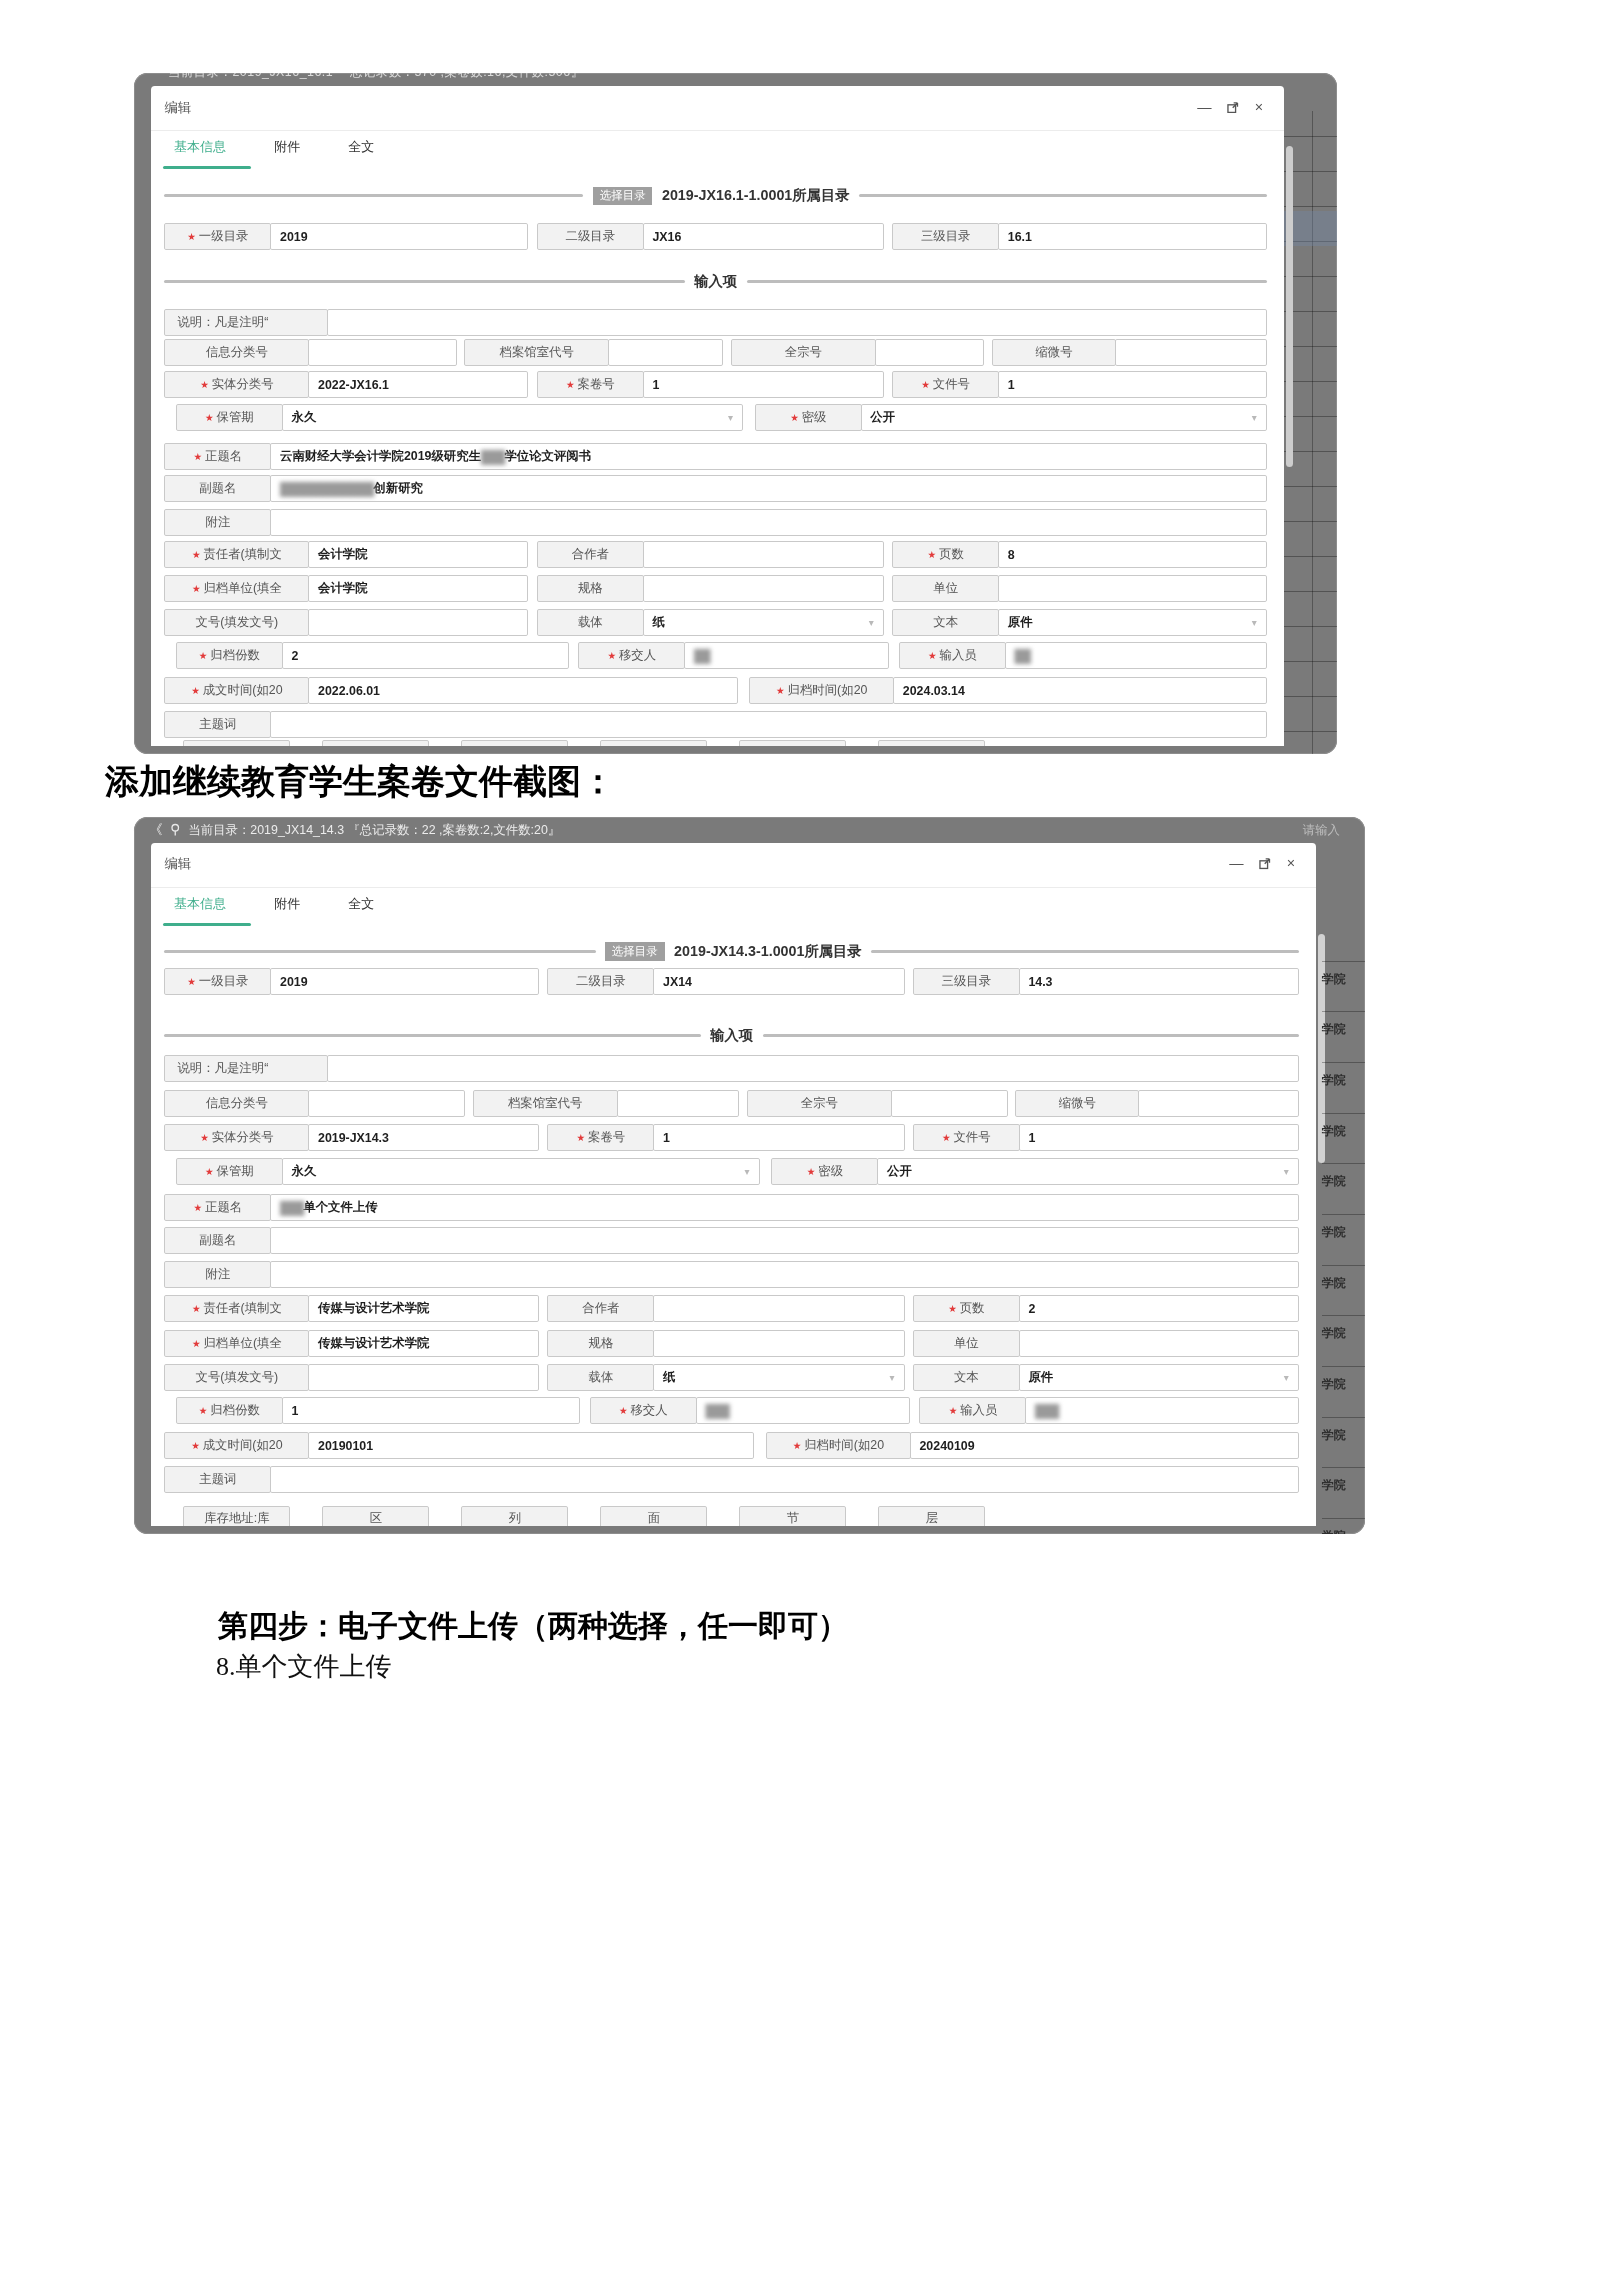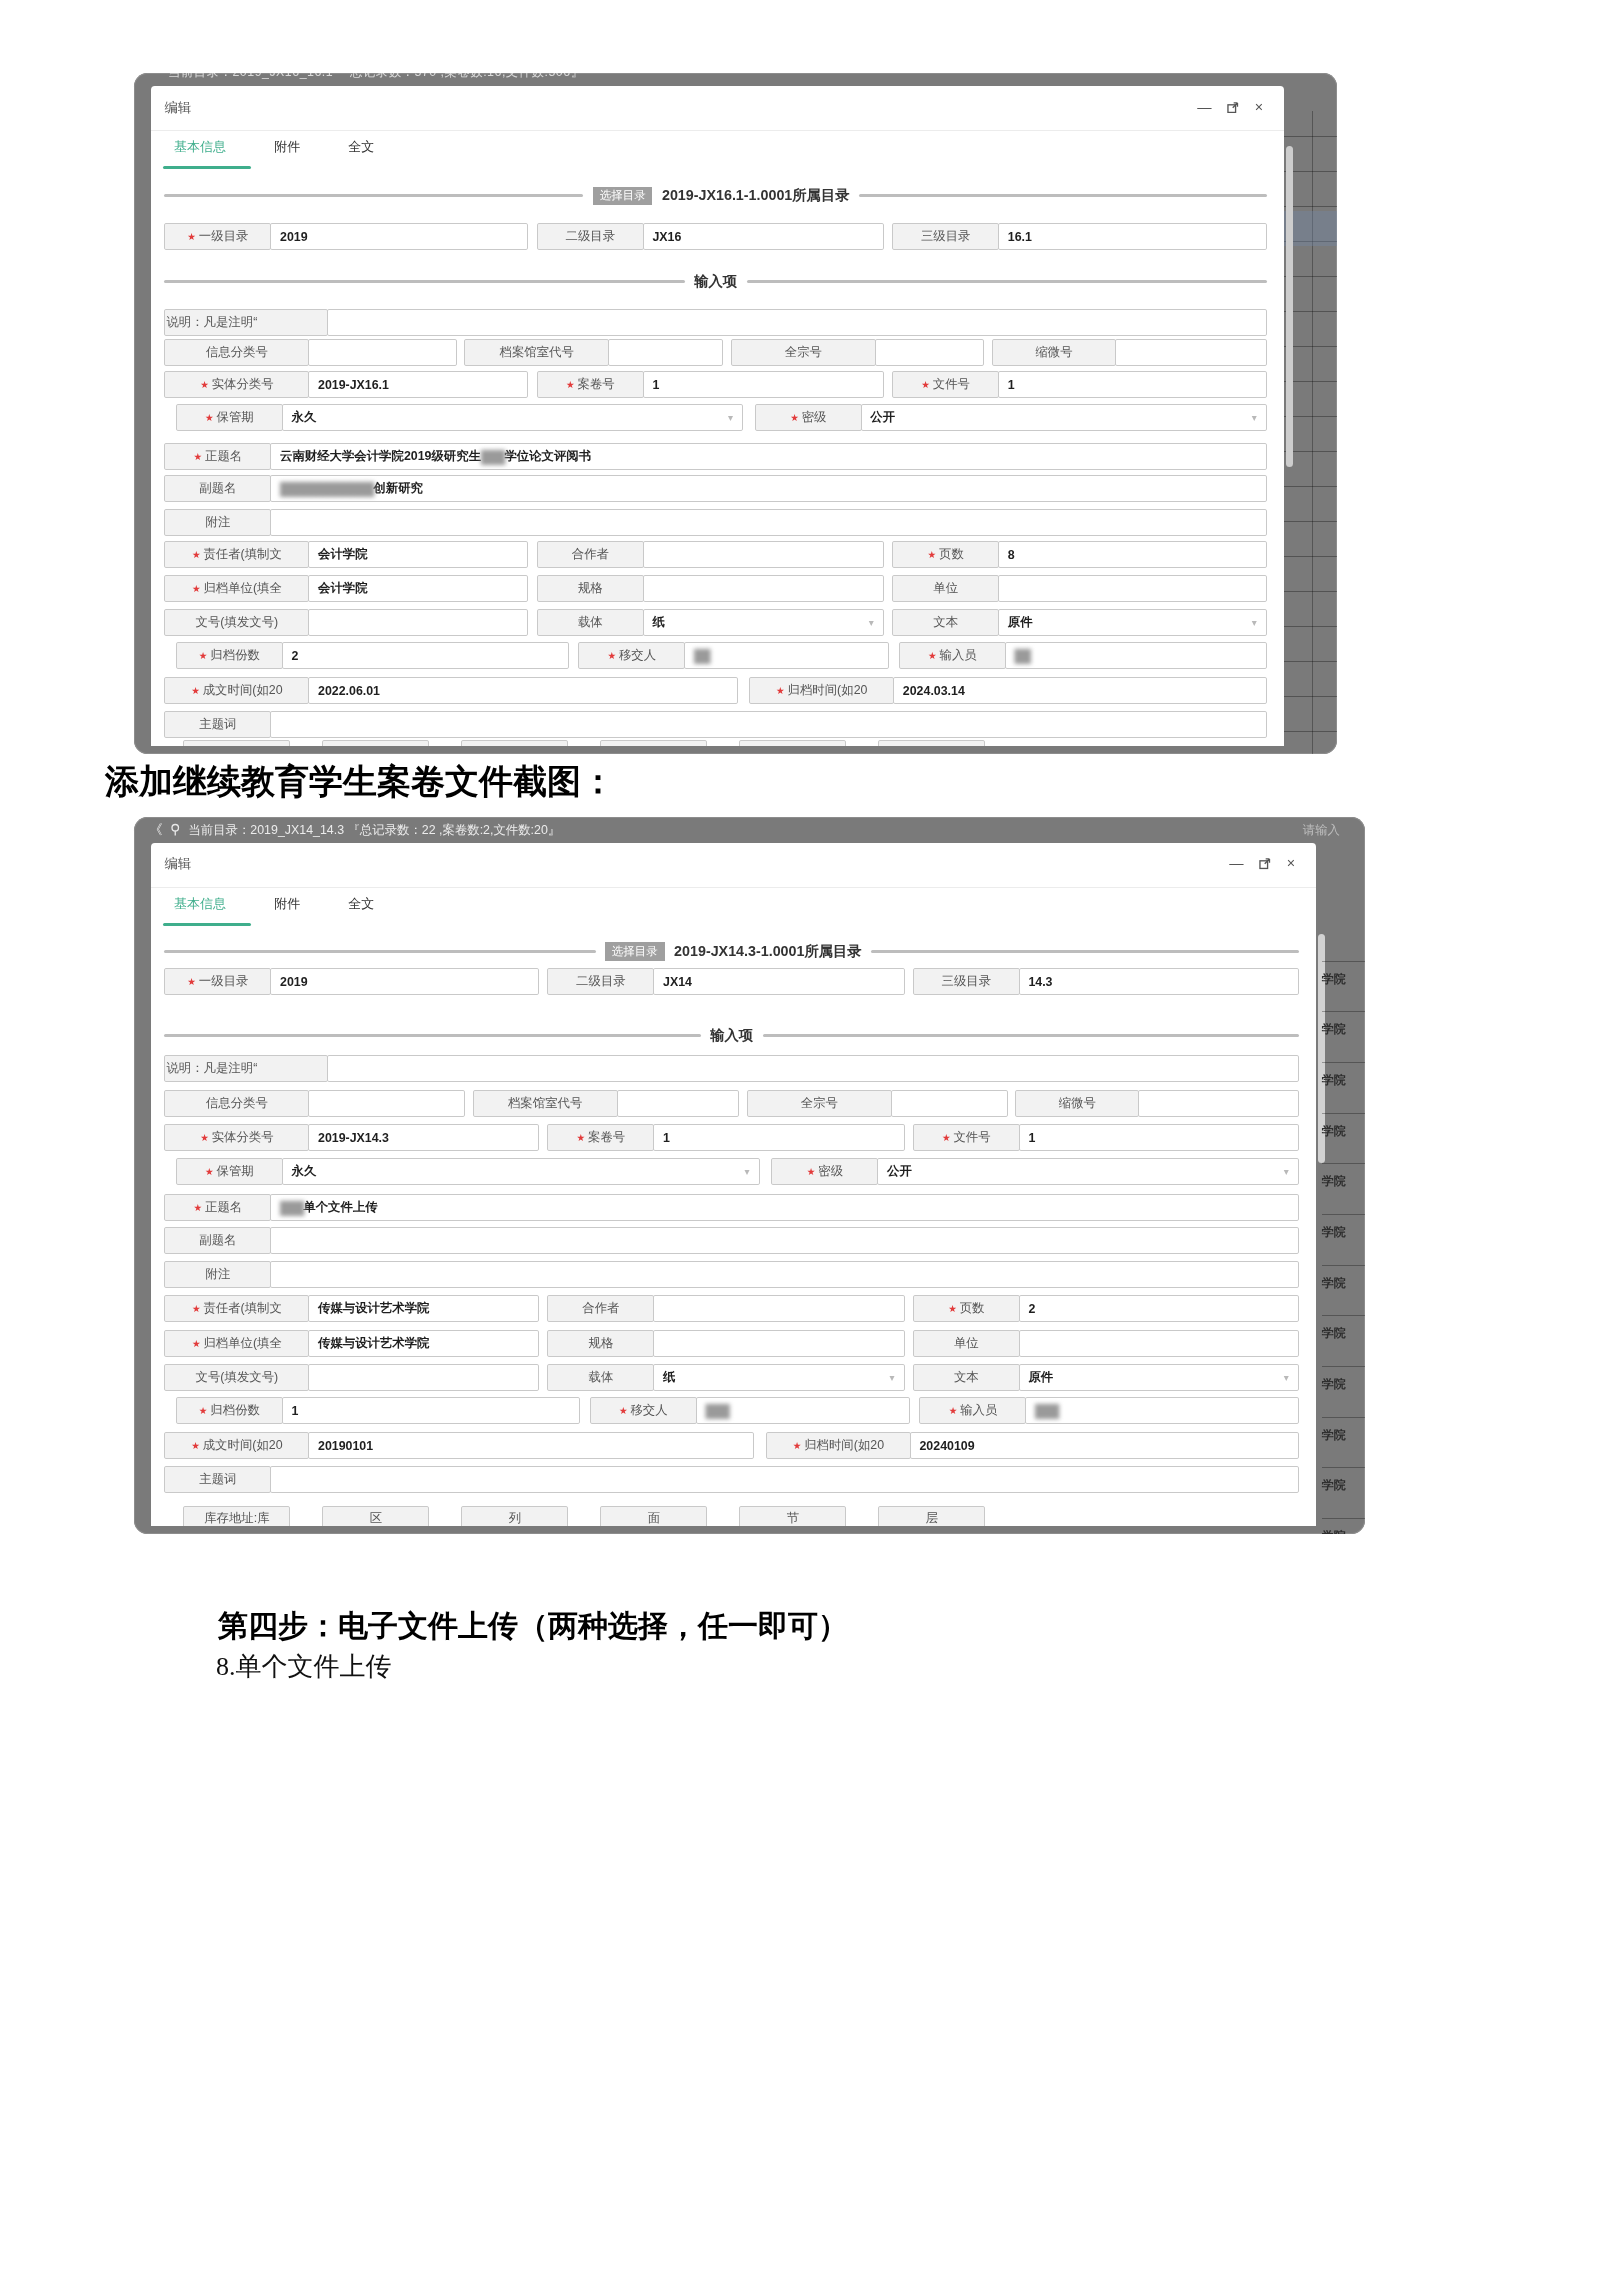--- a/index.html
+++ b/index.html
@@ -41,21 +41,21 @@
   .dtitle{font-size:14.3px;font-weight:bold;color:#333;flex:none;}
   .divider.center .dl-a{flex:1;width:auto;}
 
   
   .row{position:absolute;left:13.4px;right:17px;height:27px;display:flex;}
   .fg{display:flex;height:27px;}
   .fl{background:#f2f2f2;border:1px solid #c9c9c9;border-radius:1.9px;display:flex;align-items:center;justify-content:center;font-size:12.4px;color:#555;flex:none;overflow:hidden;white-space:nowrap;padding:0 2.9px;box-sizing:border-box;}
   .lw{width:107px;}
   .lwm{width:124px;}
   .lww{width:145px;}
-  .lxl{width:164px;justify-content:flex-start;padding-left:1px;}
+  .lxl{width:164px;justify-content:flex-start;padding-left:12px;}
   .fv{background:#fff;border:1px solid #c9c9c9;border-radius:1.9px;margin-left:-1px;flex:1;display:flex;align-items:center;padding:0 8.6px;font-size:12.4px;font-weight:bold;color:#1f1f1f;position:relative;overflow:hidden;white-space:nowrap;box-sizing:border-box;}
   .req{color:#e23b3b;font-style:normal;font-size:9.6px;margin-right:2.9px;}
   .caret{position:absolute;right:7.6px;color:#b9b9b9;font-style:normal;font-size:8.6px;}
   .redact{color:#9a9a9a;filter:blur(1.9px);letter-spacing:-1px;}
   .c1{width:33%;}
   .c2{width:31.5%;margin-left:8.6px;}
   .c3{flex:1;margin-left:8px;}
   .q1{width:26.5%;}
   .q2{width:23.5%;margin-left:7.6px;}
   .q3{width:23%;margin-left:7.6px;}
@@ -194,21 +194,21 @@
             <span class="fv"></span>
           </div>
       </div>
 
       <div class="row r3" style="top:285px">
         <div class="fg c1">
             <span class="fl lww">
               <i class="req">★</i>
               <span>实体分类号</span>
             </span>
-            <span class="fv">2019-JX16.1</span>
+            <span class="fv">2022-JX16.1</span>
           </div>
         <div class="fg c2">
             <span class="fl lw">
               <i class="req">★</i>
               <span>案卷号</span>
             </span>
             <span class="fv">1</span>
           </div>
         <div class="fg c3">
             <span class="fl lw">

